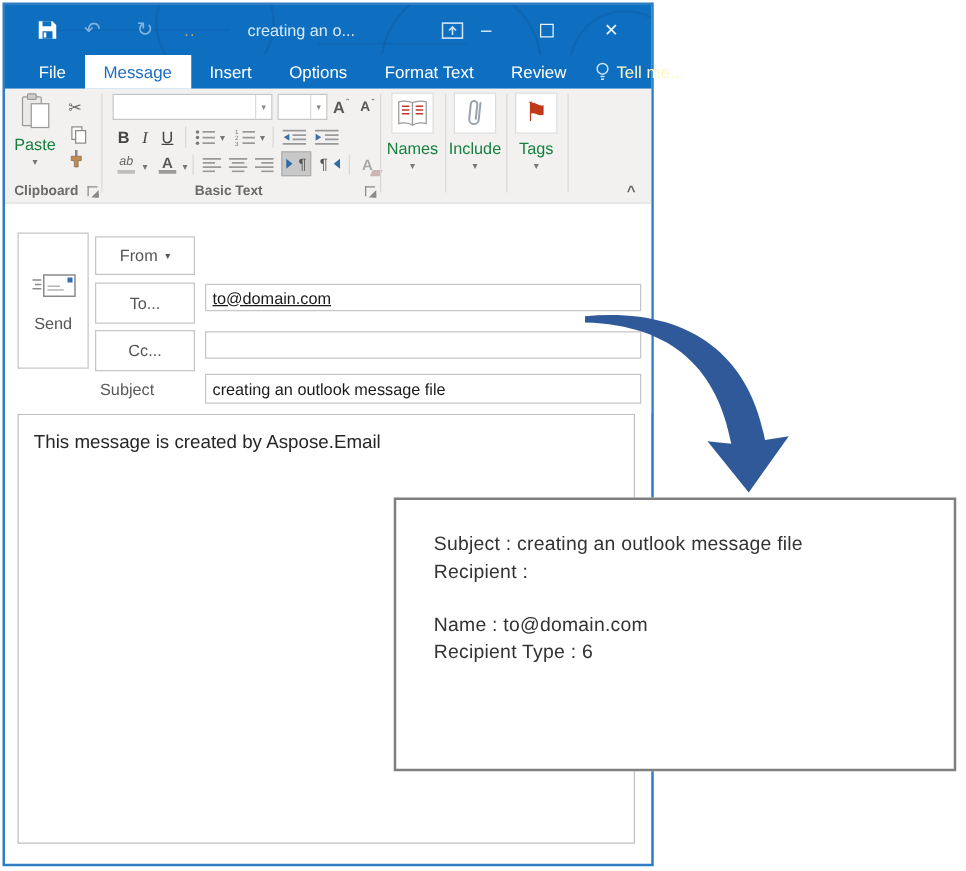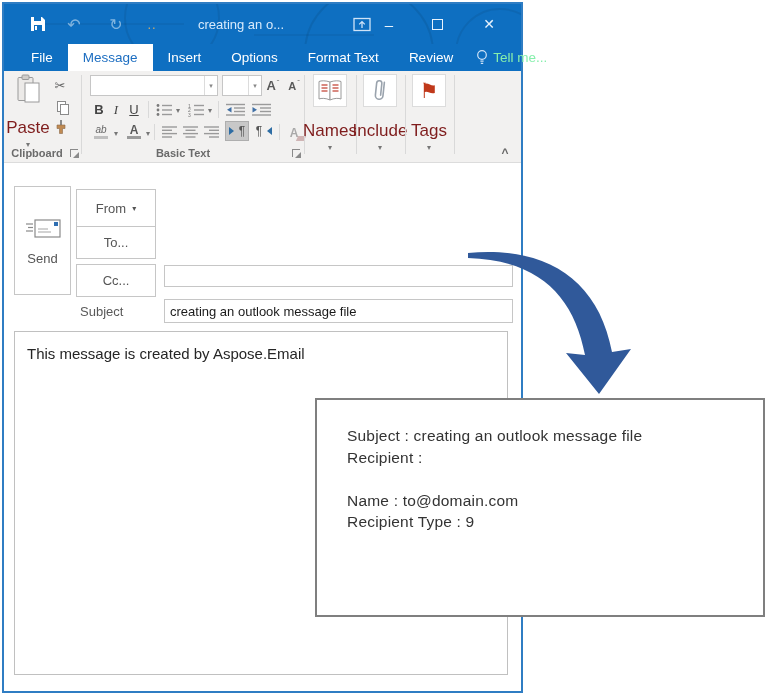--- a/index.html
+++ b/index.html
@@ -19,35 +19,35 @@
   .trace { position:absolute; height:2px; background:rgba(0,0,0,0.05); pointer-events:none; }
   .tb-item { position:absolute; top:0; height:40px; display:flex; align-items:center; justify-content:center; }
   .qat-glyph { color:rgba(220,236,250,0.55); font-size:16px; }
   .win-title { color:#d8eafb; font-size:13px; }
   .ctl { color:#e8f3fd; }
 
   
   .tabrow { flex:0 0 27px; background:#0e6fc1; display:flex; align-items:stretch; padding-left:12px; position:relative; }
   .tab { color:#fff; font-size:13.5px; display:flex; align-items:center; padding:0 15px; white-space:nowrap; }
   .tab.selected { background:#fff; color:#1d6ec1; }
-  .tab.tellme { color:#86efac; padding-left:8px; }
+  .tab.tellme { color:#fef9c3; padding-left:8px; }
   .tab.tellme .bulb { margin-right:5px; display:flex; }
 
   
   .ribbon { flex:0 0 92px; background:#f2f1f0; border-bottom:1px solid #dcdcdc; position:relative;
     color:#5a5a5a; }
   .gsep { position:absolute; top:4px; bottom:8px; width:1px; background:#d9d9d9; }
   .rb { position:absolute; display:flex; align-items:center; justify-content:center; color:#5a5a5a; }
   .grp-label { position:absolute; bottom:3px; font-size:11px; color:#6a6a6a; text-align:center;font-weight:bold; }
   .launcher { position:absolute; bottom:5px; width:8px; height:8px; border-left:1px solid #8a8a8a; border-top:1px solid #8a8a8a; }
   .launcher::after { content:""; position:absolute; right:-1px; bottom:-1px; width:0; height:0;
     border:3px solid transparent; border-right-color:#8a8a8a; border-bottom-color:#8a8a8a; }
   .big-btn { position:absolute; top:3px; display:flex; flex-direction:column; align-items:center; }
   .icon-box { width:34px; height:33px; border:1px solid #dcdcdc; background:#fff; display:flex; align-items:center; justify-content:center; }
-  .big-label { font-size:17px; color:#7f1d1d; margin-top:14px; }
+  .big-label { font-size:13px; color:#15803d; margin-top:4px; }
   .caret { font-size:8px; color:#777; line-height:8px; margin-top:3px; }
   .combo { position:absolute; top:4px; height:21px; background:#fff; border:1px solid #c6c6c6; display:flex; }
   .combo .cfill { flex:1; }
   .combo .cbtn { width:13px; border-left:1px solid #dcdcdc; display:flex; align-items:center; justify-content:center; font-size:7px; color:#888; }
   .bld { font-weight:bold; font-size:13px; color:#444; }
   .ita { font-style:italic; font-family:"Liberation Serif", serif; font-size:13px; color:#444; }
   .und { text-decoration:underline; font-size:13px; color:#444; }
   .ltr-sel { background:#c8c8c8; border:1px solid #aeaeae; }
   .pil { font-size:12px; color:#555; }
   .tri-r { width:0; height:0; border:4px solid transparent; border-left:5px solid #2e6da4; margin-right:1px; }
@@ -362,27 +362,30 @@
           <line x1="2" y1="15" x2="9" y2="15" stroke="#8a8a8a" stroke-width="1.2"></line>
           <rect x="11" y="4" width="25" height="17" fill="#fff" stroke="#8a8a8a" stroke-width="1.2"></rect>
           <rect x="30" y="6" width="4" height="4" fill="#2f6fb2"></rect>
           <line x1="14" y1="13" x2="24" y2="13" stroke="#b5b5b5" stroke-width="1.2"></line>
           <line x1="14" y1="16" x2="27" y2="16" stroke="#b5b5b5" stroke-width="1.2"></line>
         </svg>
       </span>
       <span>Send</span>
     </div>
 
-    <div class="btn-box" style="left:72px;top:26px;width:80px;height:38px;">
+    <div class="btn-box" style="left:72px;top:26px;width:80px;height:31px;">
       <span>From</span>
       <span style="font-size:8px;color:#555;margin-left:6px;">▾</span>
     </div>
 
     <div class="btn-box" style="left:72px;top:63px;width:80px;height:33px;">
       <span>To...</span>
+    </div>
+    <div class="field" style="left:160px;top:64px;width:349px;height:22px;">
+      <span style="text-decoration:underline;">to@domain.com</span>
     </div>
 
     <div class="btn-box" style="left:72px;top:101px;width:80px;height:33px;">
       <span>Cc...</span>
     </div>
     <div class="field" style="left:160px;top:102px;width:349px;height:22px;">
       <span></span>
     </div>
 
     <span class="lbl" style="left:76px;top:141px;text-align:center;">Subject</span>
@@ -398,14 +401,14 @@
 
 <svg class="arrow-svg" width="773" height="697" viewBox="0 0 773 697">
   <path d="M468 253 C545 246 598 278 612 352 L631 349 L599 394 L566 353 L585 355 C574 297 540 260 468 258 Z" fill="#30599a"></path>
 </svg>
 
 <div class="output-box">
   <div class="out-line">Subject : creating an outlook message file</div>
   <div class="out-line">Recipient :</div>
   <div class="out-line"></div>
   <div class="out-line">Name : to@domain.com</div>
-  <div class="out-line">Recipient Type : 9</div>
+  <div class="out-line">Recipient Type : 6</div>
 </div>
 
 </body></html>

